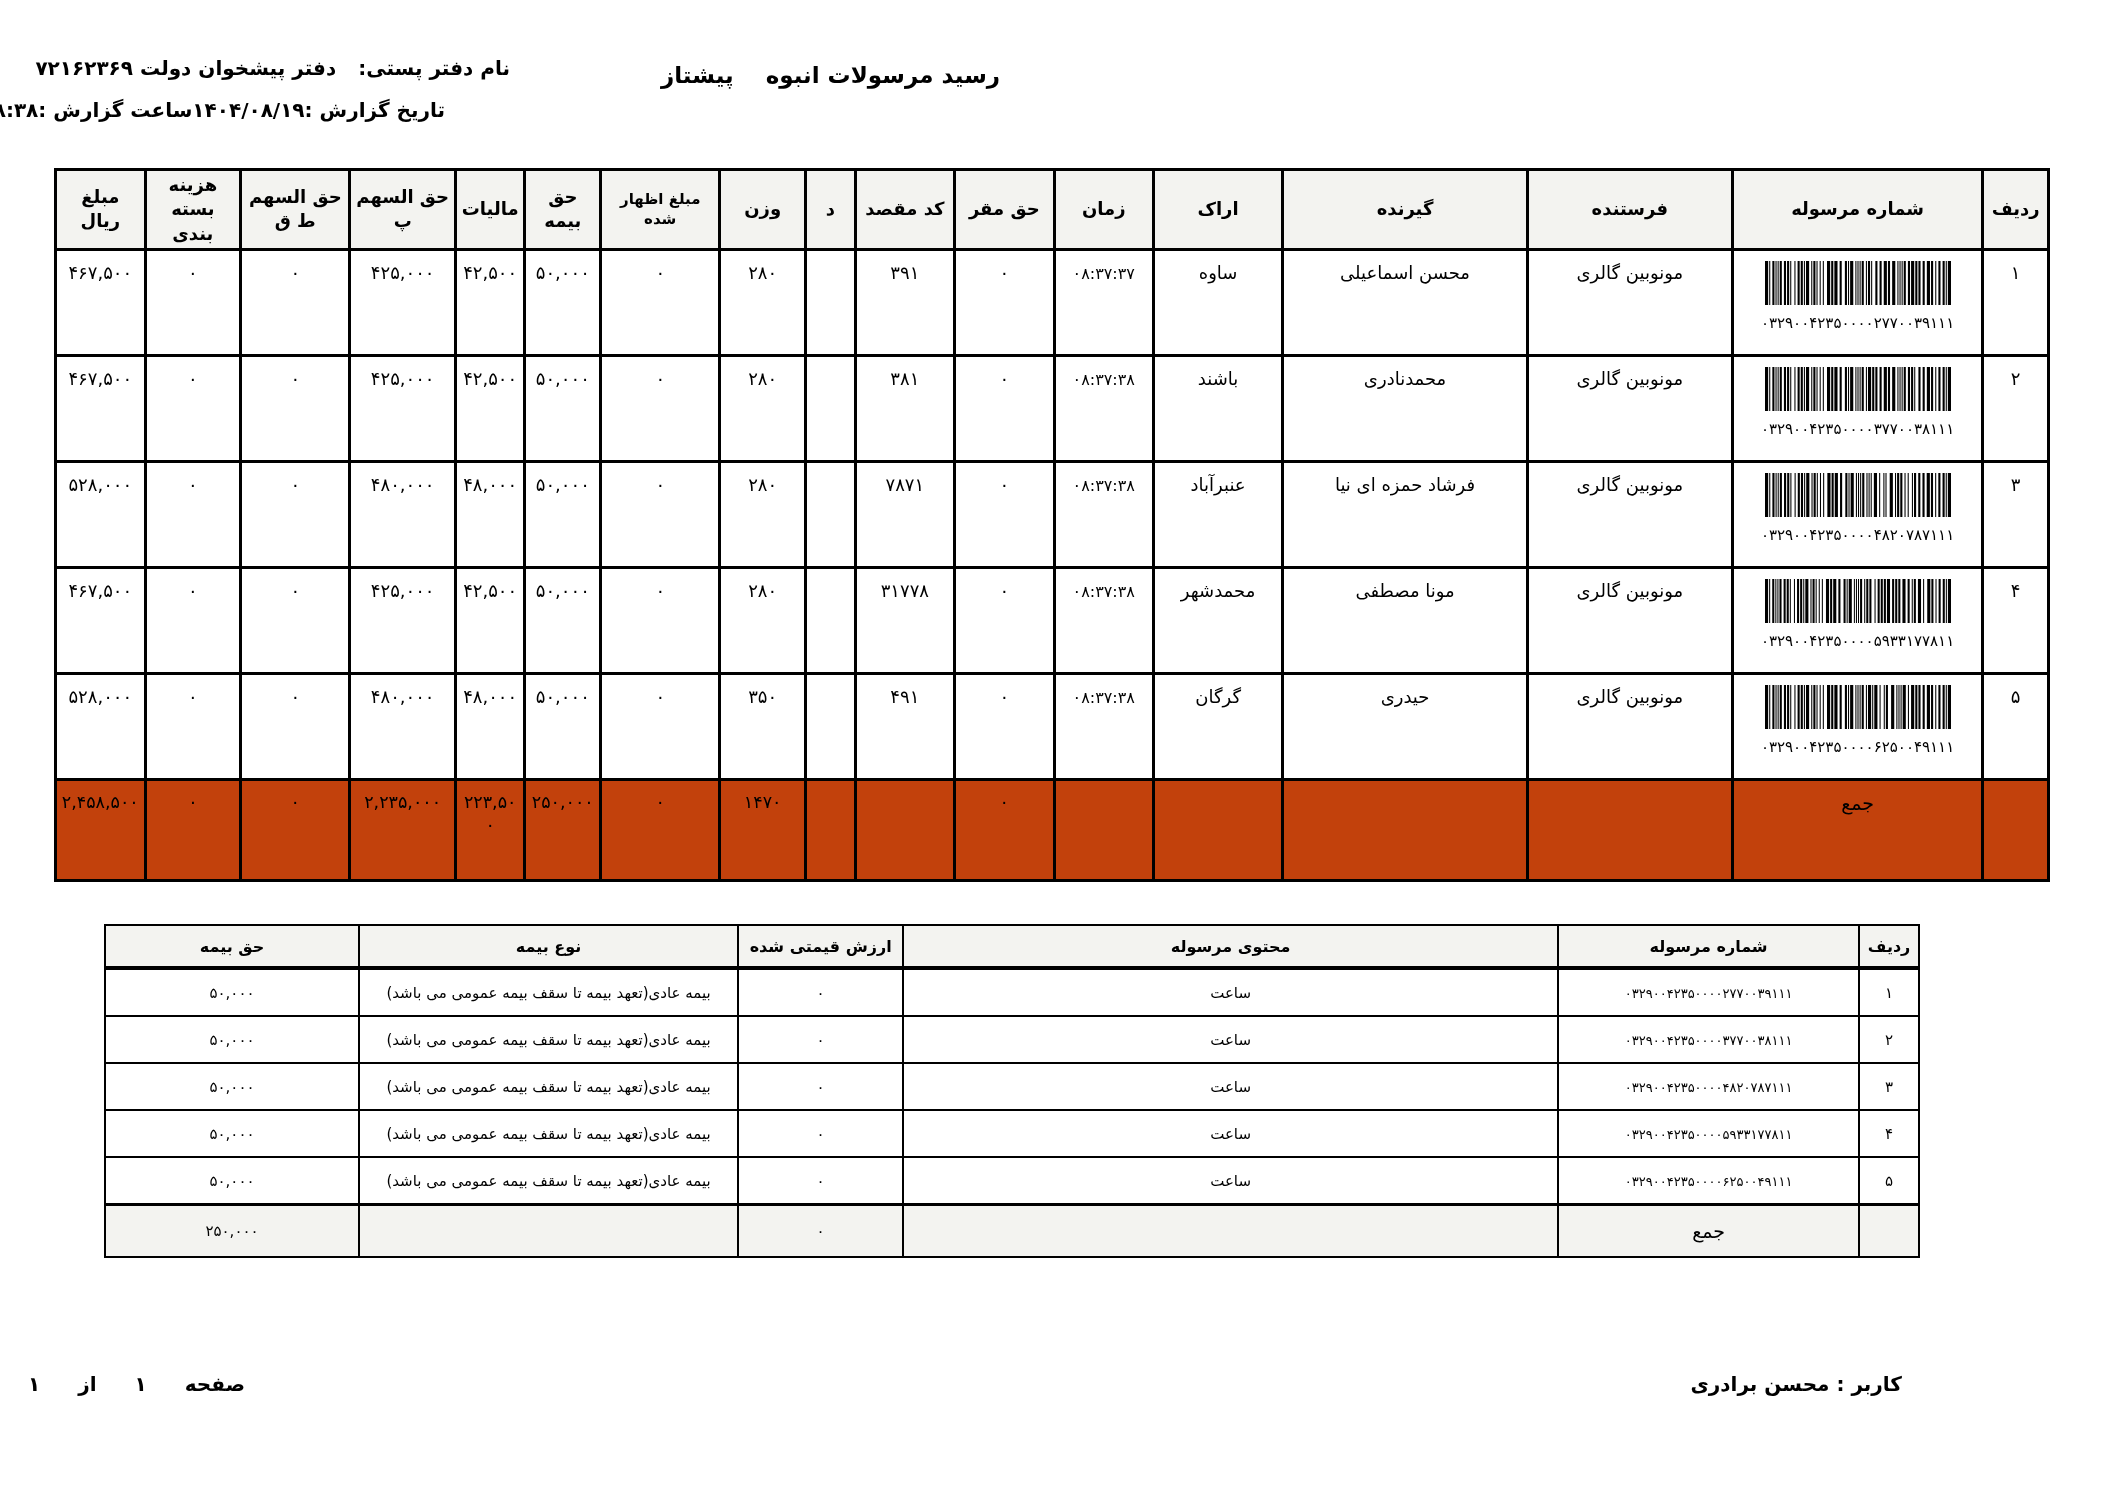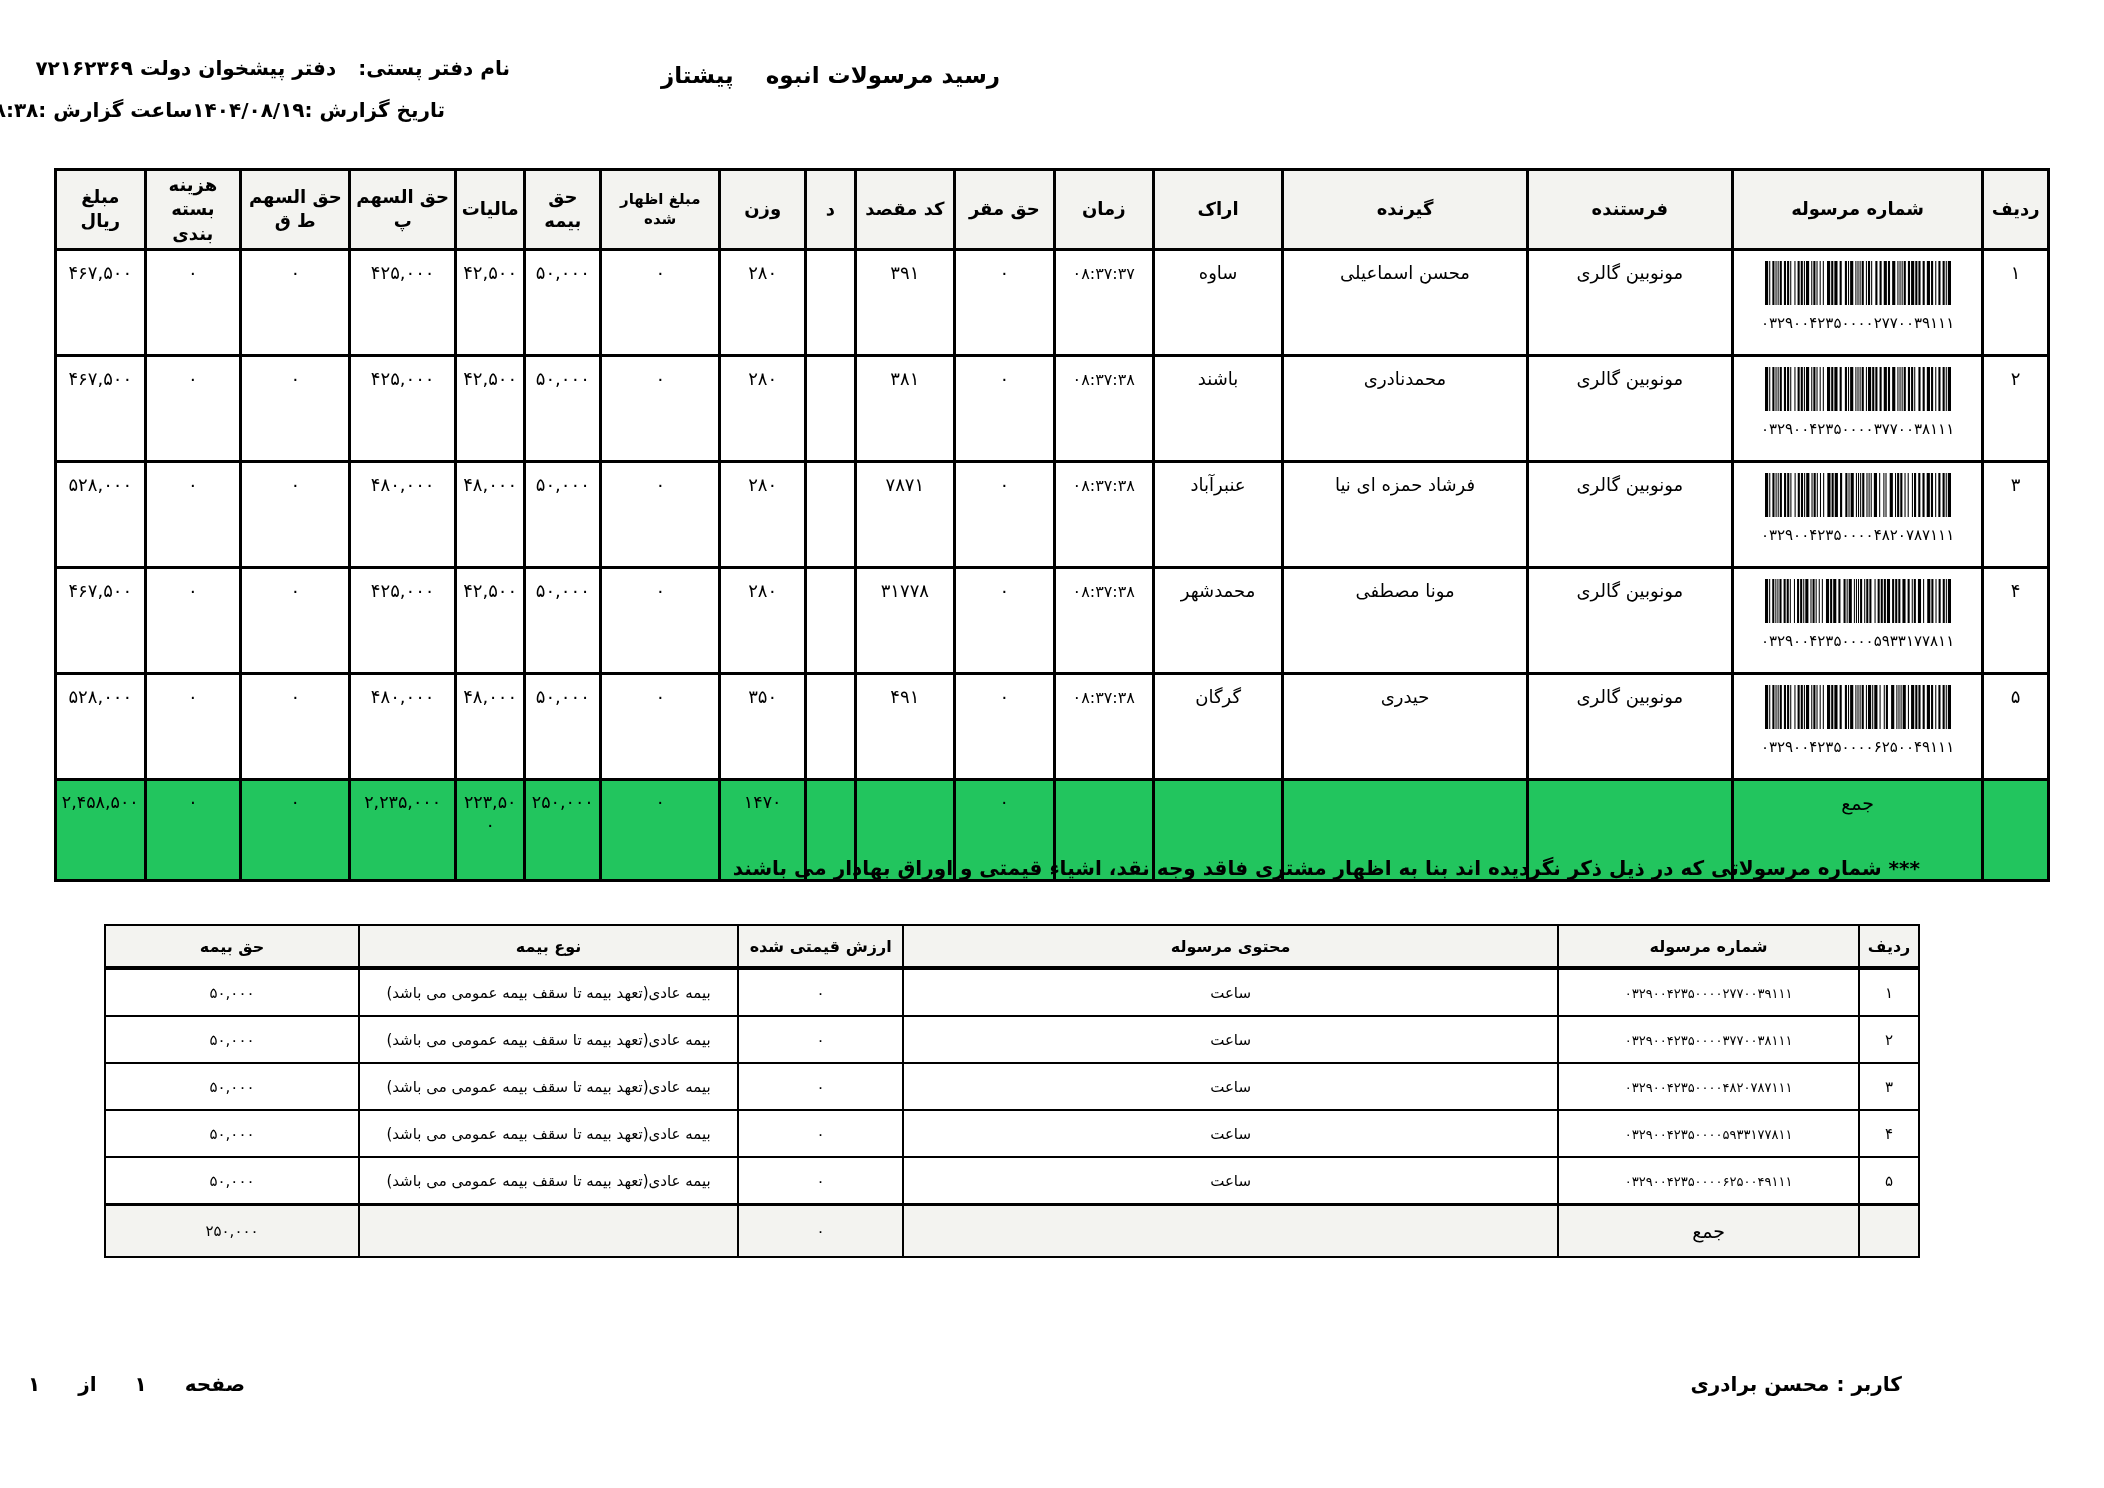--- a/index.html
+++ b/index.html
@@ -17,21 +17,21 @@
   .ltr{direction:ltr;unicode-bidi:embed;}
 
   
   .t1{position:absolute;top:168px;right:54px;width:1996px;border-collapse:collapse;table-layout:fixed;}
   .t1 th,.t1 td{border:3px solid #000;overflow:hidden;}
   .t1 th{background:#f3f3f0;font-size:18px;font-weight:bold;height:62px;padding:2px 3px;
          text-align:center;vertical-align:middle;line-height:1.35;}
   .t1 th:nth-child(11){font-size:15px;}
   .t1 td{height:93px;vertical-align:top;text-align:center;font-size:18px;padding:10px 3px 0;line-height:1.3;}
   .t1 td .time{font-size:16px;}
-  .t1 tr.total td{background:#22c55e;height:88px;font-size:17.5px;}
+  .t1 tr.total td{background:#c2410c;height:88px;font-size:17.5px;}
   .barcode{width:186px;height:44px;margin:0 auto;}
   .barcode svg{display:block;width:100%;height:100%;}
   .tracknum{margin-top:9px;font-size:15px;letter-spacing:1px;white-space:nowrap;direction:ltr;unicode-bidi:embed;}
   .sum-label{font-weight:normal;font-size:19px;}
   .brk{display:inline-block;max-width:100%;word-break:break-all;direction:ltr;unicode-bidi:embed;}
 
   
   .note{top:856px;right:184px;font-size:20px;font-weight:bold;}
   .t2{position:absolute;top:924px;right:184px;width:1816px;border-collapse:collapse;table-layout:fixed;}
   .t2 th,.t2 td{border:2px solid #000;text-align:center;overflow:hidden;}
@@ -516,21 +516,20 @@
           <td><span class="brk">۲۵۰,۰۰۰</span></td>
           <td><span class="brk">۲۲۳,۵۰۰</span></td>
           <td><span class="brk">۲,۲۳۵,۰۰۰</span></td>
           <td><span class="brk">۰</span></td>
           <td><span class="brk">۰</span></td>
           <td><span class="brk">۲,۴۵۸,۵۰۰</span></td>
         </tr>
       </tbody>
   </table>
 
-  <div class="abs note">*** شماره مرسولاتی که در ذیل ذکر نگردیده اند بنا به اظهار مشتری فاقد وجه نقد، اشیاء قیمتی و اوراق بهادار می باشند</div>
 
   <table class="t2">
       <colgroup>
         <col style="width: 3.3%;">
         <col style="width: 16.6%;">
         <col style="width: 36.1%;">
         <col style="width: 9.1%;">
         <col style="width: 20.9%;">
         <col style="width: 14%;">
       </colgroup>

